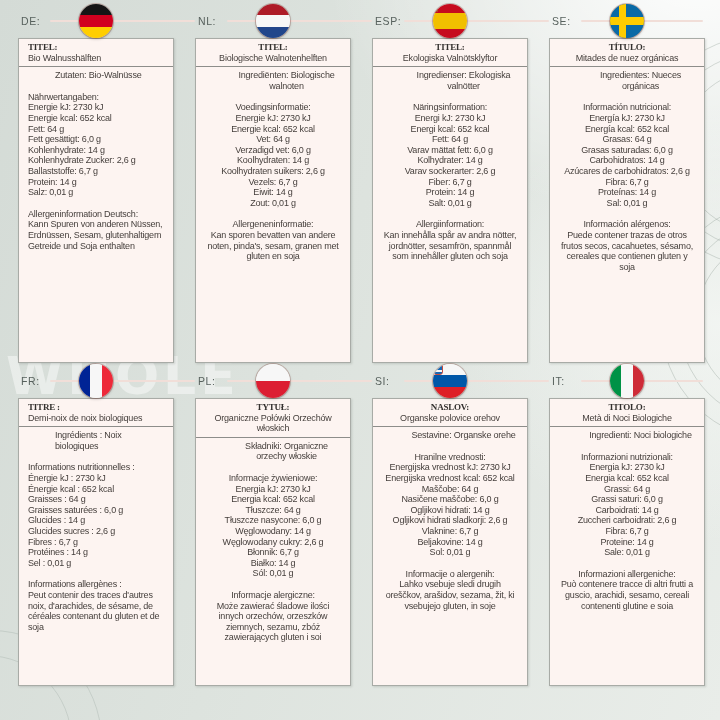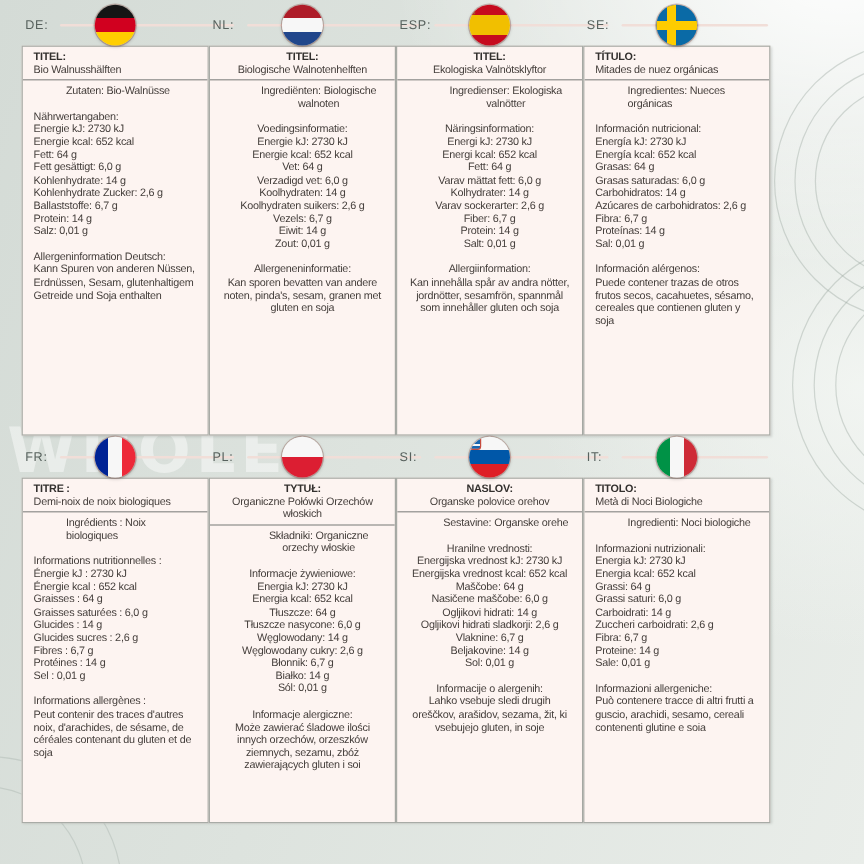--- a/index.html
+++ b/index.html
@@ -12,21 +12,21 @@
       linear-gradient(108deg,#d4dbd6 0%,#dde3de 45%,#e9ede9 100%);
   }
   .decor{position:absolute;border-radius:50%;border:1px solid rgba(150,162,155,.38);pointer-events:none;z-index:0;}
   .watermark{
     position:absolute;left:6px;top:346px;z-index:0;
     font-family:"DejaVu Sans",sans-serif;font-weight:bold;
     font-size:52px;letter-spacing:4px;color:rgba(255,255,255,.45);
   }
   .sheet{position:relative;z-index:2;padding:0 0 0 18px;}
   .head-row,.panel-row{
-    display:grid;grid-template-columns:repeat(4,156px);
+    display:grid;grid-template-columns:repeat(4,156px);column-gap:21px;
   }
   .head-row{height:30px;margin-top:6px;margin-bottom:2px;}
   .head-row.second{margin-top:3px;}
   .head-cell{position:relative;display:flex;align-items:center;}
   .lang-label{font-size:10.5px;color:#58625e;letter-spacing:.6px;padding-left:3px;position:relative;z-index:1;}
   .head-line{position:absolute;left:32px;right:-21px;top:50%;margin-top:-1px;height:2px;background:#f1ded8;border-radius:1px;}
   .head-cell:nth-child(4) .head-line{right:2px;}
   .flag{
     position:absolute;left:50%;top:50%;transform:translate(-50%,-50%);
     width:34px;height:34px;border-radius:50%;overflow:hidden;z-index:2;
@@ -52,23 +52,23 @@
   .panel{
     background:#fdf4f1;border:1px solid #a8aba6;box-sizing:border-box;
     height:325px;padding:3px 9px 0 9px;color:#443e3b;
     font-size:9px;line-height:10.6px;letter-spacing:-.2px;
     box-shadow:1px 1px 2px rgba(60,70,64,.18);
     overflow:hidden;
   }
   .panel-row.second .panel{height:288px;}
   .align-left{text-align:left;}
   .align-center{text-align:center;}
-  .align-right{text-align:left;}
+  .align-right{text-align:center;}
   .title-block{margin:0 -9px 3px -9px;padding:0 9px 3px 9px;border-bottom:1px solid #8d8d8a;}
-  .title-label{font-weight:bold;color:#33302e;}
+  .title-label{font-weight:bold;color:#33302e;font-family:Liberation Serif, serif;}
   .ingredients{margin-bottom:11px;margin-left:27px;}
   .allergen-block{margin-top:11px;}
 </style>
 </head>
 <body>
 
 <div class="decor" style="left:645px;top:35px;width:230px;height:230px;"></div>
 <div class="decor" style="left:662px;top:52px;width:196px;height:196px;"></div>
 <div class="decor" style="left:679px;top:69px;width:162px;height:162px;"></div>
 <div class="decor" style="left:660px;top:200px;width:240px;height:240px;"></div>

